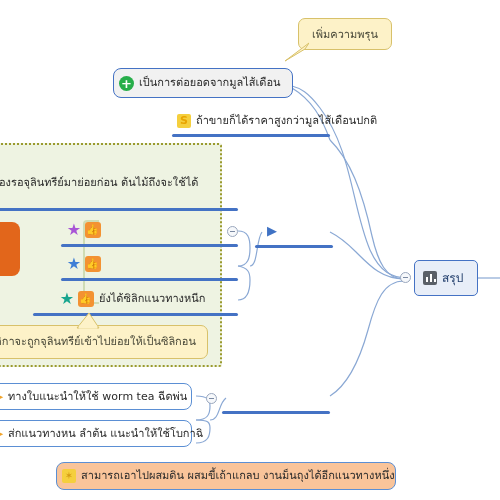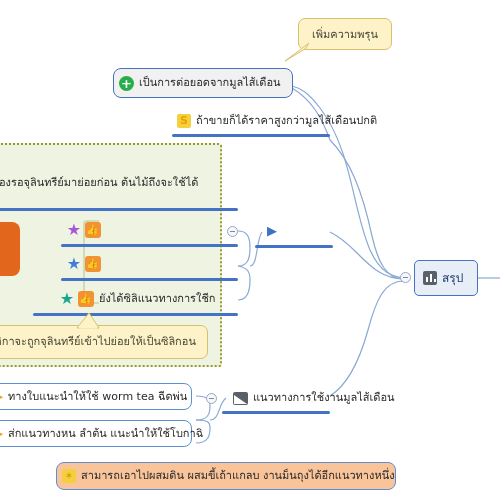--- a/index.html
+++ b/index.html
@@ -306,21 +306,21 @@
 
   <div class="node node-plain" style="left:61px; top:253px; width:170px; height:22px;">
     <span class="ico ico-star" style="color:#3f7fd6;">★</span>
     <span class="ico ico-thumb">👍</span>
   </div>
   <div class="rail" style="left:61px; top:278px; width:177px;"></div>
 
   <div class="node node-plain" style="left:54px; top:288px; width:180px; height:22px;">
     <span class="ico ico-star" style="color:#18a58e;">★</span>
     <span class="ico ico-thumb">👍</span>
-    <span class="label">ยังได้ซิลิแนวทางการใชีก</span>
+    <span class="label">ยังได้ซิลิกแนวทางหนีก</span>
   </div>
   <div class="rail" style="left:33px; top:313px; width:205px;"></div>
 
   <div class="callout" style="left:-16px; top:325px; width:224px; height:34px;">
     <span>ลิกาจะถูกจุลินทรีย์เข้าไปย่อยให้เป็นซิลิกอน</span>
     <svg class="tail" style="left:88px; top:-13px; width:30px; height:16px;" viewBox="0 0 30 16" xmlns="http://www.w3.org/2000/svg">
       <path d="M16,0 L4,15 L26,15 Z" fill="#fdf2c8" stroke="#d8c16a" stroke-width="1"></path>
       <path d="M6,14 L24,14" stroke="#fdf2c8" stroke-width="3"></path>
     </svg>
   </div>
@@ -334,26 +334,20 @@
   <div class="node node-blueframe" style="left:-14px; top:383px; width:206px; height:27px;">
     <span class="ico ico-arrow">▶</span>
     <span class="label">ทางใบแนะนำให้ใช้ worm tea ฉีดพ่น</span>
   </div>
 
   <div class="node node-blueframe" style="left:-14px; top:420px; width:206px; height:27px;">
     <span class="ico ico-arrow">▶</span>
     <span class="label">ส่กแนวทางหน ลำต้น แนะนำให้ใช้โบกาฉิ</span>
   </div>
 
-  <div class="node node-plain" style="left:228px; top:387px; width:170px; height:22px;">
-    <span class="ico ico-graph">
-      <i></i>
-    </span>
-    <span class="label">แนวทางการใช้งานมูลไส้เดือน</span>
-  </div>
   <div class="rail" style="left:222px; top:411px; width:108px;"></div>
   <div class="toggle" style="left:206px; top:393px;"></div>
 
   <div class="node node-orangefill" style="left:56px; top:462px; width:340px; height:28px;">
     <span class="ico ico-badge">✶</span>
     <span class="label">สามารถเอาไปผสมดิน ผสมขี้เถ้าแกลบ งานม็นถุงได้อีกแนวทางหนึ่ง</span>
   </div>
 
   <div class="node node-summary" style="left:414px; top:260px; width:64px; height:36px; padding-left:8px;">
     <span class="ico ico-chart">

